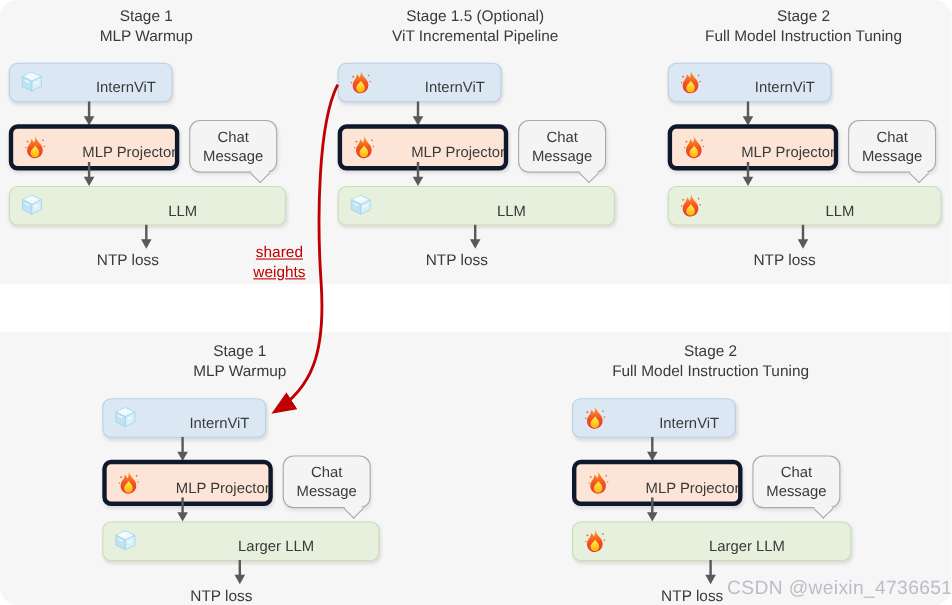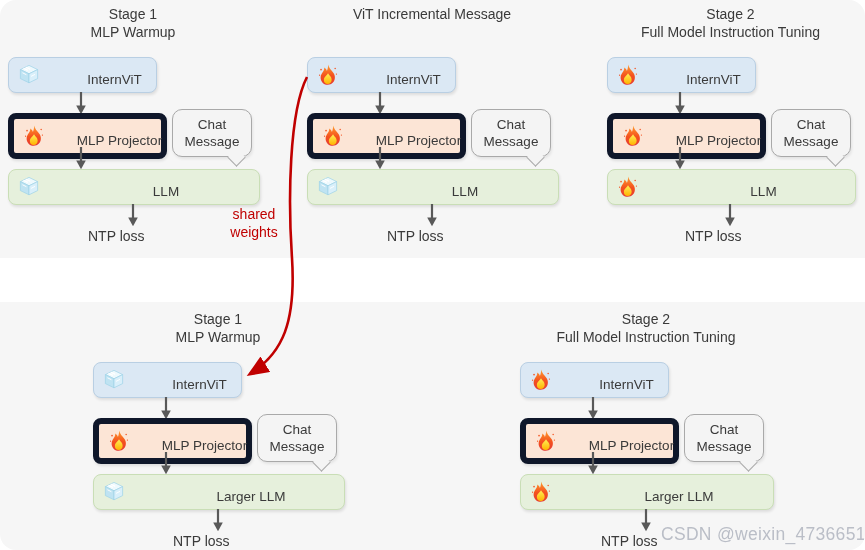--- a/index.html
+++ b/index.html
@@ -13,41 +13,41 @@
     position:absolute; left:0; top:269px; width:865px; text-align:center;
     font-family:"Liberation Serif", serif; font-size:16.5px; color:#1f1f1f;
   }
   .panel { position:absolute; }
   .ptitle { position:absolute; left:0; top:5px; text-align:center; font-size:14px; line-height:18px; }
   .box {
     position:absolute; height:34px; border-radius:8px;
     box-shadow:1px 2px 3px rgba(0,0,0,0.10); font-size:13.5px;
   }
   .box.blue  { background:#dbe8f4; border:1px solid #b9cfe3; }
-  .box.peach { background:#fce5d6; border:6px solid #0f172a; }
+  .box.peach { background:#fce5d6; border:4px solid #0f172a; }
   .box.green { background:#e6f0dc; border:1px solid #c9deb6; }
   .box .icon { position:absolute; left:9px; top:50%; transform:translateY(-50%); width:22px; height:24px; }
   .box .icon svg { display:block; }
   .box .lbl { position:absolute; left:0; top:4px; width:100%; height:100%; display:flex; align-items:center; justify-content:center;padding-left:32px; }
   .arr { position:absolute; width:14px; height:23px; }
   .bubble {
     position:absolute; width:78px; height:46px; background:#f4f4f4;
     border:1.5px solid #a9a9a9; border-radius:10px;
     display:flex; flex-direction:column; align-items:center; justify-content:center;
     font-size:13.5px; line-height:17px; box-shadow:1px 2px 3px rgba(0,0,0,0.08);
   }
   .bubble .tail {
     position:absolute; right:8px; bottom:-7.5px; width:12px; height:12px;
     background:#f4f4f4; border-right:1.5px solid #a9a9a9; border-bottom:1.5px solid #a9a9a9;
     transform:rotate(45deg);
   }
   .loss { position:absolute; top:228px; width:90px; text-align:left; font-size:14px; }
   .shared {
-    position:absolute; left:212px; top:205px; width:84px; text-align:center;
-    color:#c00000; font-size:14px; line-height:18px;
+    position:absolute; left:212px; top:220px; width:84px; text-align:center;
+    color:#c00000; font-size:14px; line-height:18px;text-decoration:underline;
   }
   .overlay { position:absolute; left:0; top:0; pointer-events:none; }
   .wm {
     position:absolute; left:661px; top:524px; font-size:17.5px;
     color:#b4b8c2; opacity:0.9; letter-spacing:0.3px; white-space:nowrap;
   }
 </style>
 </head>
 <body>
 
@@ -129,21 +129,22 @@
   <svg width="14" height="23" viewBox="0 0 14 23" xmlns="http://www.w3.org/2000/svg">
     <line x1="7" y1="0" x2="7" y2="14.5" stroke="#595959" stroke-width="2.2"></line>
     <path d="M2.2 13.6 L11.8 13.6 L7 22.2 Z" fill="#595959"></path>
   </svg>
 </div>
     <div class="loss" style="left:80px;">NTP loss</div>
   </section>
 
   <section class="panel" style="left:307px; top:0;">
     <div class="ptitle" style="width:250px;">
-      <div>ViT Incremental Message</div>
+      <div>Stage 1.5 (Optional)</div>
+      <div>ViT Incremental Pipeline</div>
     </div>
     <div class="box blue" style="left:0; top:57px; width:147px;">
       <span class="icon">
   <svg viewBox="0 0 24 26" width="22" height="24" xmlns="http://www.w3.org/2000/svg">
     <defs>
       <linearGradient id="gfo" x1="0" y1="0" x2="0" y2="1">
         <stop offset="0" stop-color="#ff9d2e"></stop>
                 <stop offset="0.55" stop-color="#f4511e"></stop>
                 <stop offset="1" stop-color="#e53935"></stop>
       </linearGradient>

